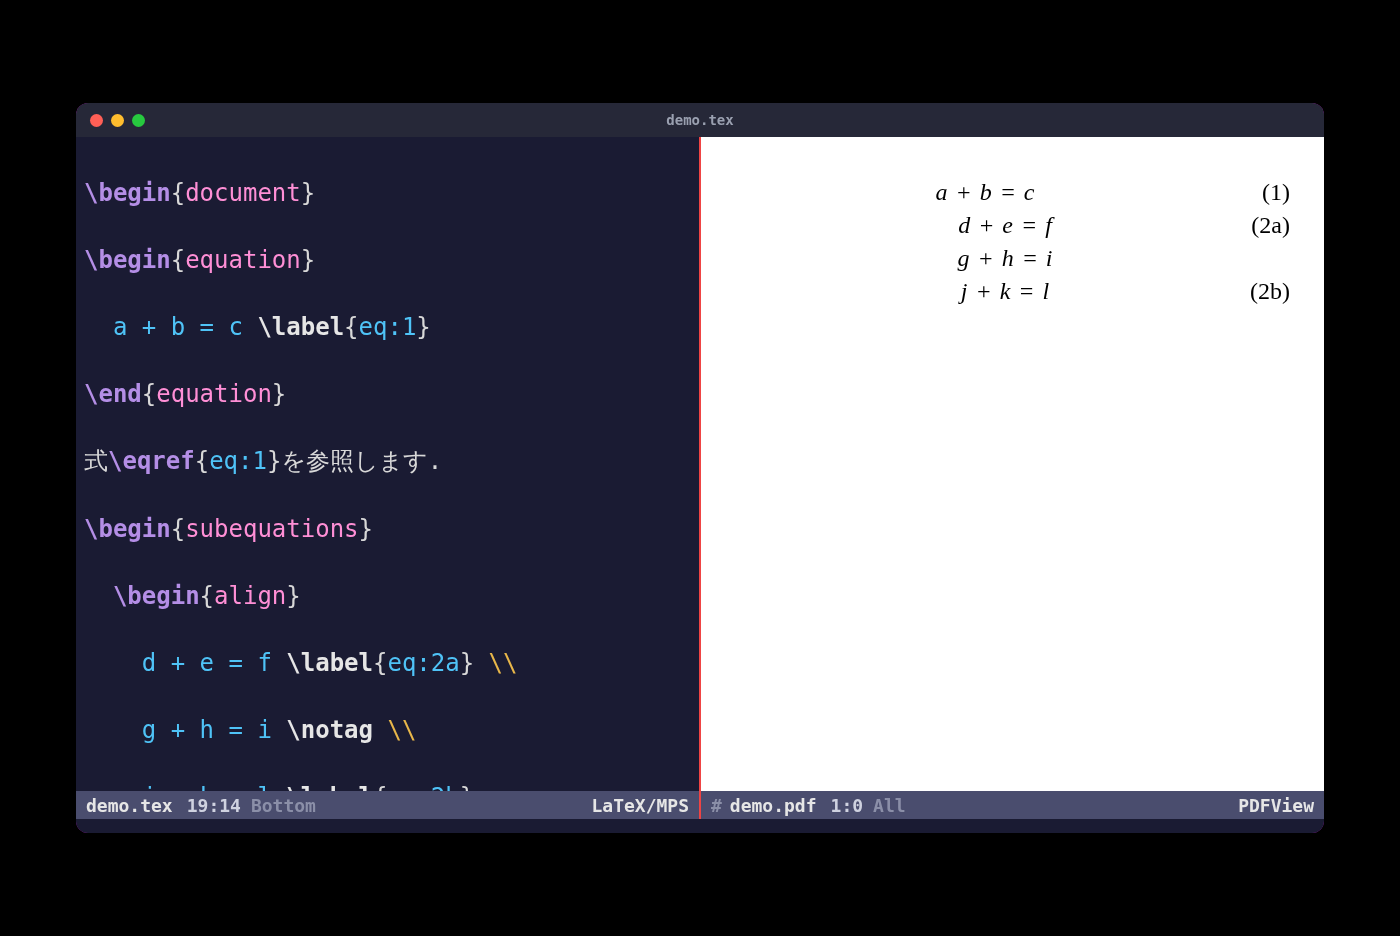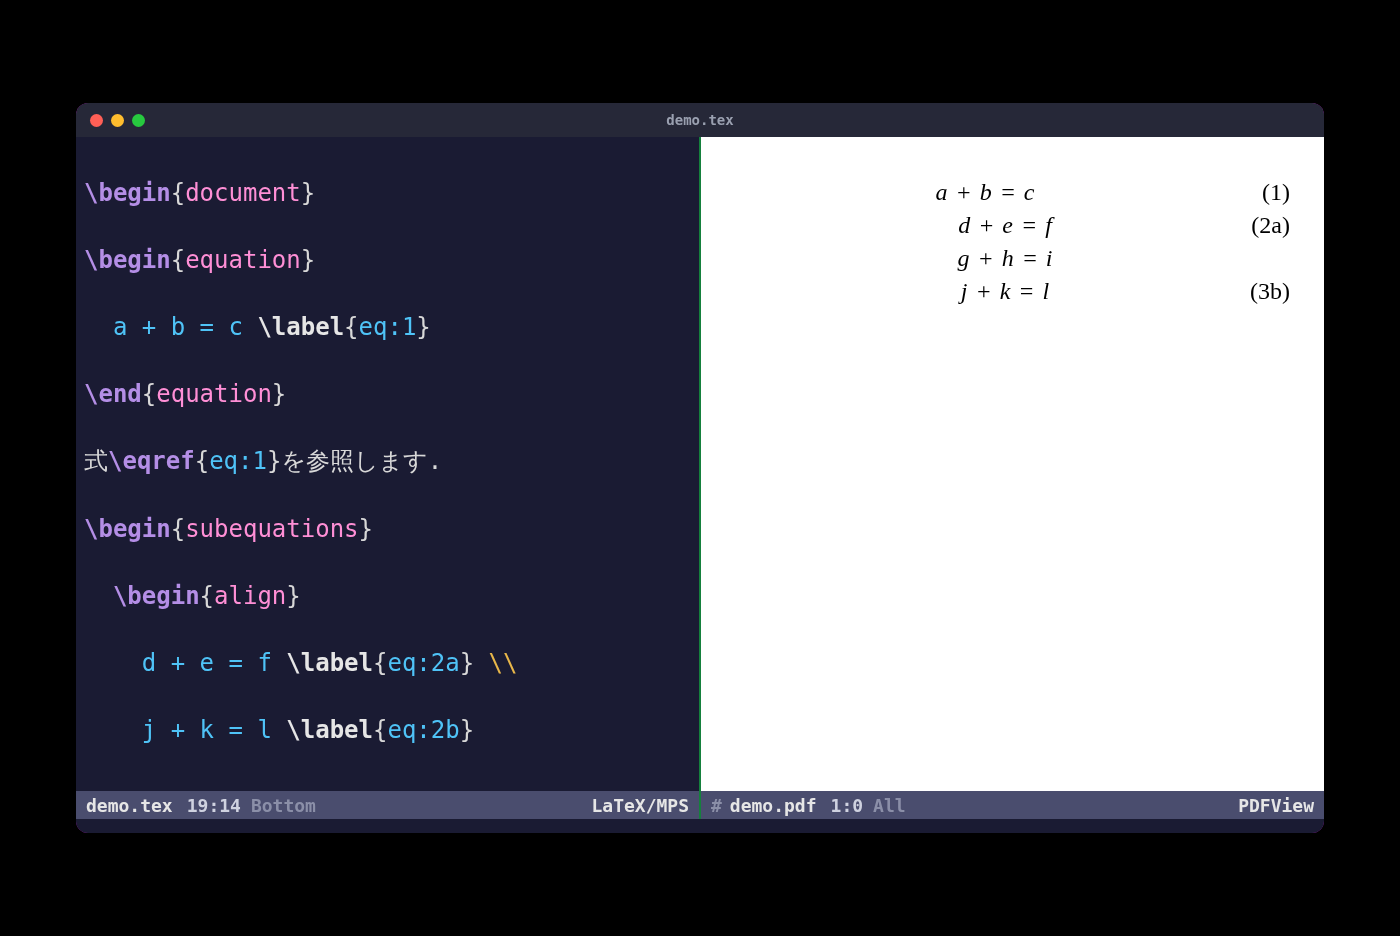--- a/index.html
+++ b/index.html
@@ -47,21 +47,21 @@
       flex: 1;
       display: flex;
       min-height: 0;
     }
     .pane {
       flex: 1;
       display: flex;
       flex-direction: column;
       min-width: 0;
     }
-    .pane.left { background: #1a1b33; border-right: 2px solid #15803d; }
+    .pane.left { background: #1a1b33; border-right: 2px solid #ef4444; }
     .editor {
       flex: 1;
       padding: 6px 0 0 0;
       font-size: 24px;
       line-height: 1.4;
       white-space: pre;
       color: #e6e6e6;
       overflow: hidden;
     }
     .line { padding: 0 8px; }
@@ -131,20 +131,21 @@
     <div class="pane left">
       <div class="editor">
 <div class="line"><span class="cmd">\begin</span><span class="br">{</span><span class="env">document</span><span class="br">}</span></div>
 <div class="line"><span class="cmd">\begin</span><span class="br">{</span><span class="env">equation</span><span class="br">}</span></div>
 <div class="line"><span>  </span><span class="str">a + b = c </span><span class="lbl">\label</span><span class="br">{</span><span class="arg">eq:1</span><span class="br">}</span></div>
 <div class="line"><span class="cmd">\end</span><span class="br">{</span><span class="env">equation</span><span class="br">}</span></div>
 <div class="line"><span class="txt">式</span><span class="cmd">\eqref</span><span class="br">{</span><span class="arg">eq:1</span><span class="br">}</span><span class="txt">を参照します.</span></div>
 <div class="line"><span class="cmd">\begin</span><span class="br">{</span><span class="env">subequations</span><span class="br">}</span></div>
 <div class="line"><span>  </span><span class="cmd">\begin</span><span class="br">{</span><span class="env">align</span><span class="br">}</span></div>
 <div class="line"><span>    </span><span class="str">d + e = f </span><span class="lbl">\label</span><span class="br">{</span><span class="arg">eq:2a</span><span class="br">}</span><span class="esc"> \\</span></div>
+<div class="line"><span>    </span><span class="str">g + h = i </span><span class="lbl">\notag</span><span class="esc"> \\</span></div>
 <div class="line"><span>    </span><span class="str">j + k = l </span><span class="lbl">\label</span><span class="br">{</span><span class="arg">eq:2b</span><span class="br">}</span></div>
 
 
 
       </div>
       <div class="statusbar">
         <span class="fname">demo.tex</span>
         <span class="pos">19:14</span>
         <span class="dim">Bottom</span>
         <span class="spacer"></span>
@@ -162,21 +163,21 @@
           <div class="eq-row">
             <div class="eq-body">d + e = f</div>
             <div class="eq-num">(2a)</div>
           </div>
           <div class="eq-row">
             <div class="eq-body">g + h = i</div>
             <div class="eq-num"></div>
           </div>
           <div class="eq-row">
             <div class="eq-body">j + k = l</div>
-            <div class="eq-num">(3b)</div>
+            <div class="eq-num">(2b)</div>
           </div>
         </div>
       </div>
       <div class="statusbar">
         <span class="hash">#</span>
         <span class="fname">demo.pdf</span>
         <span class="pos">1:0</span>
         <span class="dim">All</span>
         <span class="spacer"></span>
         <span class="mode">PDFView</span>

